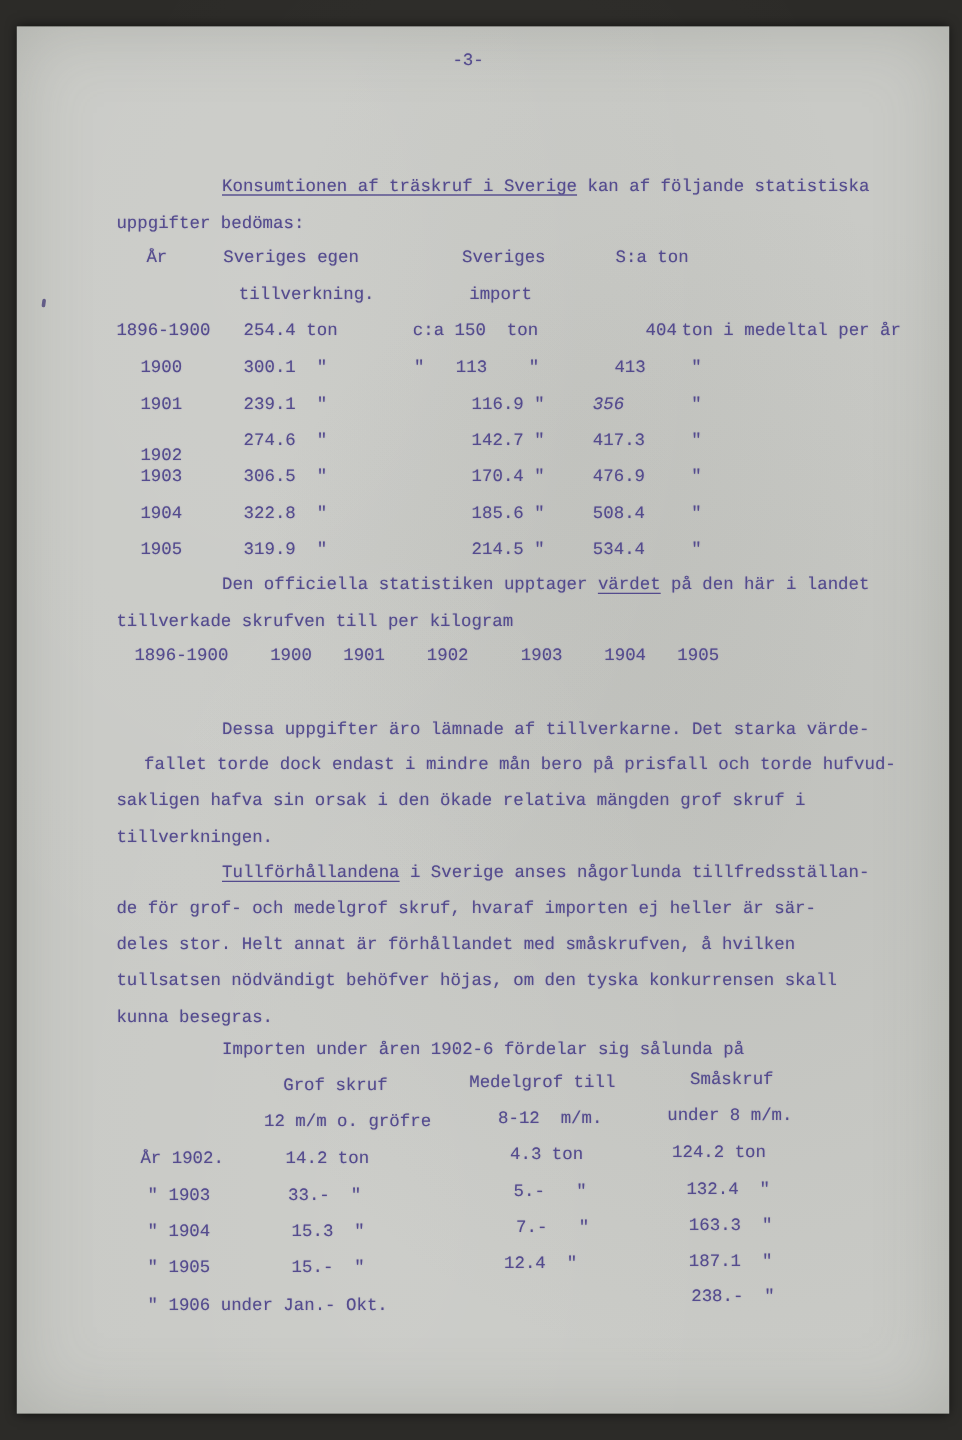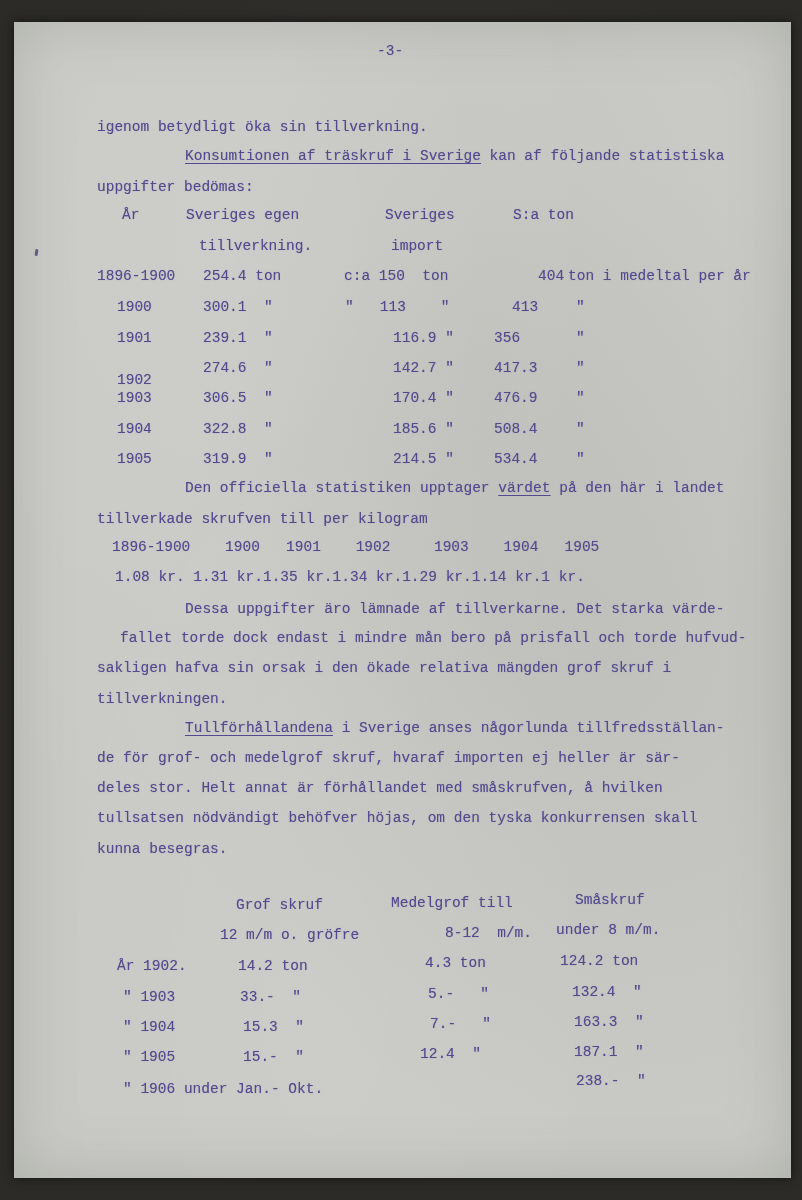--- a/index.html
+++ b/index.html
@@ -39,21 +39,20 @@
 </style>
 </head>
 <body>
 
 <div class="paper">
 
   <div class="t" style="left:363px;top:20px;">-3-</div>
 
   <div class="speck" style="left:21px;top:227px;"></div>
 
-  <div class="t" style="left:83px;top:96px;">igenom betydligt öka sin tillverkning.</div>
   <div class="t" style="left:171px;top:125px;"><span class="u">Konsumtionen af träskruf i Sverige</span><span> kan af följande statistiska</span></div>
   <div class="t" style="left:83px;top:156px;">uppgifter bedömas:</div>
 
   <div class="t" style="left:108px;top:184px;">År</div>
   <div class="t" style="left:172px;top:184px;">Sveriges egen</div>
   <div class="t" style="left:371px;top:184px;">Sveriges</div>
   <div class="t" style="left:499px;top:184px;">S:a ton</div>
   <div class="t" style="left:185px;top:215px;">tillverkning.</div>
   <div class="t" style="left:377px;top:215px;">import</div>
 
@@ -68,21 +67,21 @@
     <div class="t" style="left:103px;top:276px;">1900</div>
     <div class="t" style="left:189px;top:276px;">300.1  "</div>
     <div class="t" style="left:331px;top:276px;">"   113    "</div>
     <div class="t" style="left:498px;top:276px;">413</div>
     <div class="t" style="left:562px;top:276px;">"</div>
   </div>
   <div>
     <div class="t" style="left:103px;top:307px;">1901</div>
     <div class="t" style="left:189px;top:307px;">239.1  "</div>
     <div class="t" style="left:379px;top:307px;">116.9 "</div>
-    <div class="t" style="left:480px;top:307px;">356</div>
+    <div class="t" style="left:480px;top:307px;font-style:italic;">356</div>
     <div class="t" style="left:562px;top:307px;">"</div>
   </div>
   <div>
     <div class="t" style="left:103px;top:337px;margin-top:12px;">1902</div>
     <div class="t" style="left:189px;top:337px;">274.6  "</div>
     <div class="t" style="left:379px;top:337px;">142.7 "</div>
     <div class="t" style="left:480px;top:337px;">417.3</div>
     <div class="t" style="left:562px;top:337px;">"</div>
   </div>
   <div>
@@ -103,39 +102,39 @@
     <div class="t" style="left:103px;top:428px;">1905</div>
     <div class="t" style="left:189px;top:428px;">319.9  "</div>
     <div class="t" style="left:379px;top:428px;">214.5 "</div>
     <div class="t" style="left:480px;top:428px;">534.4</div>
     <div class="t" style="left:562px;top:428px;">"</div>
   </div>
 
   <div class="t" style="left:171px;top:457px;"><span>Den officiella statistiken upptager </span><span class="u">värdet</span><span> på den här i landet</span></div>
   <div class="t" style="left:83px;top:488px;">tillverkade skrufven till per kilogram</div>
   <div class="t" style="left:98px;top:516px;">1896-1900    1900   1901    1902     1903    1904   1905</div>
-  <div class="t" style="left:101px;top:546px;">1.08 kr. 1.31 kr.1.35 kr.1.34 kr.1.29 kr.1.14 kr.1 kr.</div>
 
   <div class="t" style="left:171px;top:578px;">Dessa uppgifter äro lämnade af tillverkarne. Det starka värde-</div>
   <div class="t" style="left:83px;top:607px;margin-left:23px;">fallet torde dock endast i mindre mån bero på prisfall och torde hufvud-</div>
   <div class="t" style="left:83px;top:637px;">sakligen hafva sin orsak i den ökade relativa mängden grof skruf i</div>
   <div class="t" style="left:83px;top:668px;">tillverkningen.</div>
 
   <div class="t" style="left:171px;top:697px;text-align:center;"><span class="u">Tullförhållandena</span><span> i Sverige anses någorlunda tillfredsställan-</span></div>
   <div class="t" style="left:83px;top:727px;">de för grof- och medelgrof skruf, hvaraf importen ej heller är sär-</div>
   <div class="t" style="left:83px;top:757px;">deles stor. Helt annat är förhållandet med småskrufven, å hvilken</div>
   <div class="t" style="left:83px;top:787px;">tullsatsen nödvändigt behöfver höjas, om den tyska konkurrensen skall</div>
   <div class="t" style="left:83px;top:818px;">kunna besegras.</div>
 
+  <div class="t" style="left:171px;top:844px;">Importen under åren 1902-6 fördelar sig sålunda på</div>
 
   <div class="t" style="left:222px;top:874px;">Grof skruf</div>
   <div class="t" style="left:377px;top:872px;">Medelgrof till</div>
   <div class="t" style="left:561px;top:869px;">Småskruf</div>
   <div class="t" style="left:206px;top:904px;">12 m/m o. gröfre</div>
-  <div class="t" style="left:401px;top:902px;margin-left:30px;">8-12  m/m.</div>
+  <div class="t" style="left:401px;top:902px;">8-12  m/m.</div>
   <div class="t" style="left:542px;top:899px;">under 8 m/m.</div>
 
   <div>
     <div class="t" style="left:103px;top:935px;">År 1902.</div>
     <div class="t" style="left:224px;top:935px;">14.2 ton</div>
     <div class="t" style="left:411px;top:932px;">4.3 ton</div>
     <div class="t" style="left:546px;top:930px;">124.2 ton</div>
   </div>
   <div>
     <div class="t" style="left:109px;top:966px;">" 1903</div>

